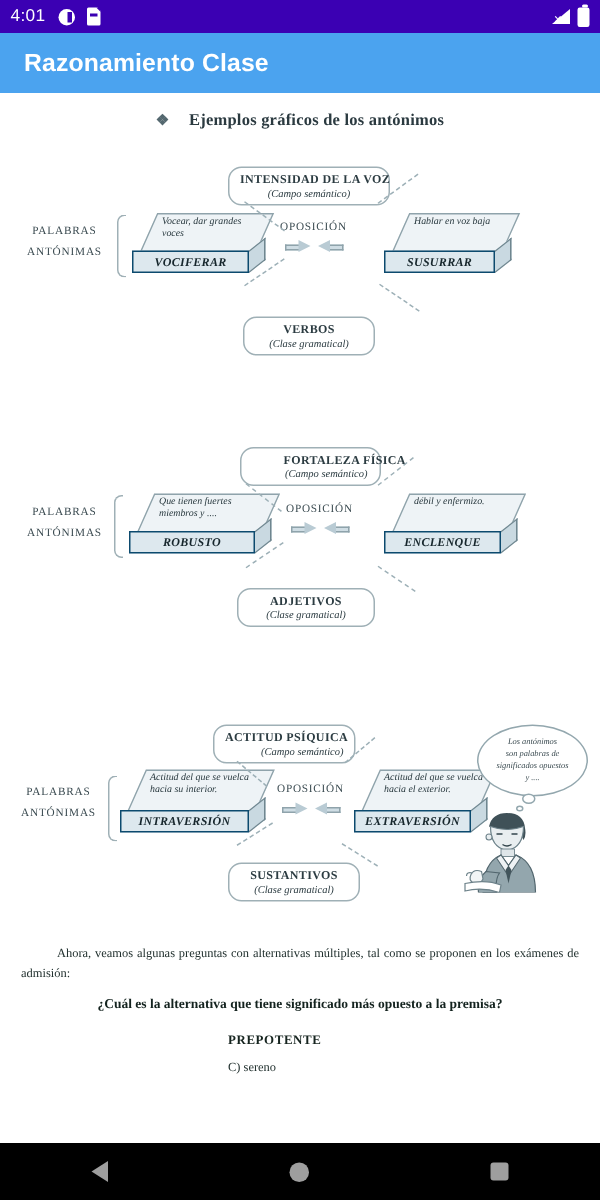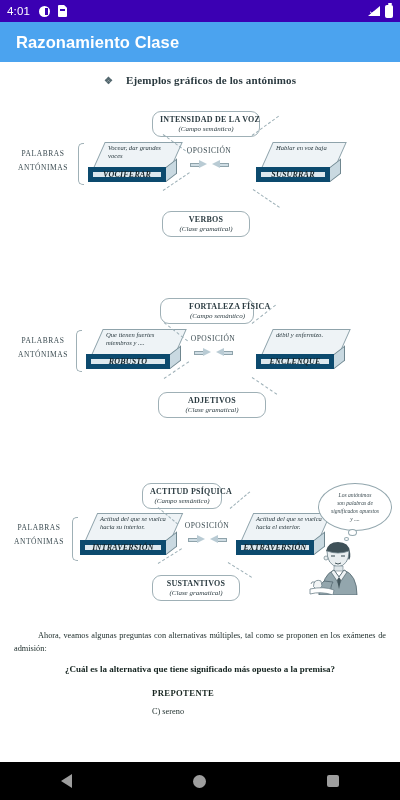--- a/index.html
+++ b/index.html
@@ -90,21 +90,21 @@
     background:#eef3f6; border:1px solid #8fa3ab;
     transform:skewX(-24deg);
   }
   .slab .toptext{
     position:absolute; left:14px; top:2px; width:100%;
     font-style:italic; font-size:6.6px; color:#28383e; line-height:8.3px;
     padding:0 6px; text-align:left;
   }
   .slab .front{
     position:absolute; left:0; top:25px; width:100%; height:15px;
-    background:#dde8ee; border:5px solid #0c4a6e;
+    background:#dde8ee; border:1px solid #0c4a6e;
     display:flex; align-items:center; justify-content:center;
   }
   .slab .front span{
     font-weight:700; font-style:italic; font-size:8px; color:#16262c; letter-spacing:.2px;
     white-space:nowrap;
   }
   .slab .side{
     position:absolute; right:-11px; top:25px; width:11px; height:15px;
     background:#c9d9e1; border:1px solid #6f868f; border-left:none;
     transform:skewY(-38deg); transform-origin:left top;
@@ -282,28 +282,28 @@
       <div class="front">
           <span>ENCLENQUE</span>
         </div>
     </div>
 
     <div class="dash" style="left:164px; top:30px; width:30px; transform:rotate(38deg);"></div>
     <div class="dash" style="left:252px; top:31px; width:30px; transform:rotate(-38deg);"></div>
     <div class="dash" style="left:164px; top:86px; width:30px; transform:rotate(-34deg);"></div>
     <div class="dash" style="left:252px; top:85px; width:30px; transform:rotate(34deg);"></div>
 
-    <div class="cap-box" style="left:158px; top:100px; width:108px;">
+    <div class="cap-box" style="left:158px; top:100px; width:92px;">
       <div class="t1">ADJETIVOS</div>
       <div class="t2">(Clase gramatical)</div>
     </div>
   </div>
 
   <div class="diagram d3" style="margin-top:42px;">
-    <div class="cap-box" style="left:142px; top:4px; width:80px;">
+    <div class="cap-box" style="left:142px; top:4px; width:95px;text-align:right;">
       <div class="t1">ACTITUD PSÍQUICA</div>
       <div class="t2">(Campo semántico)</div>
     </div>
 
     <div class="side-label" style="left:8px; top:42px; width:62px;">
       <div>PALABRAS</div>
       <div>ANTÓNIMAS</div>
     </div>
     <div class="brace" style="left:72px; top:38px; height:44px;"></div>
 

